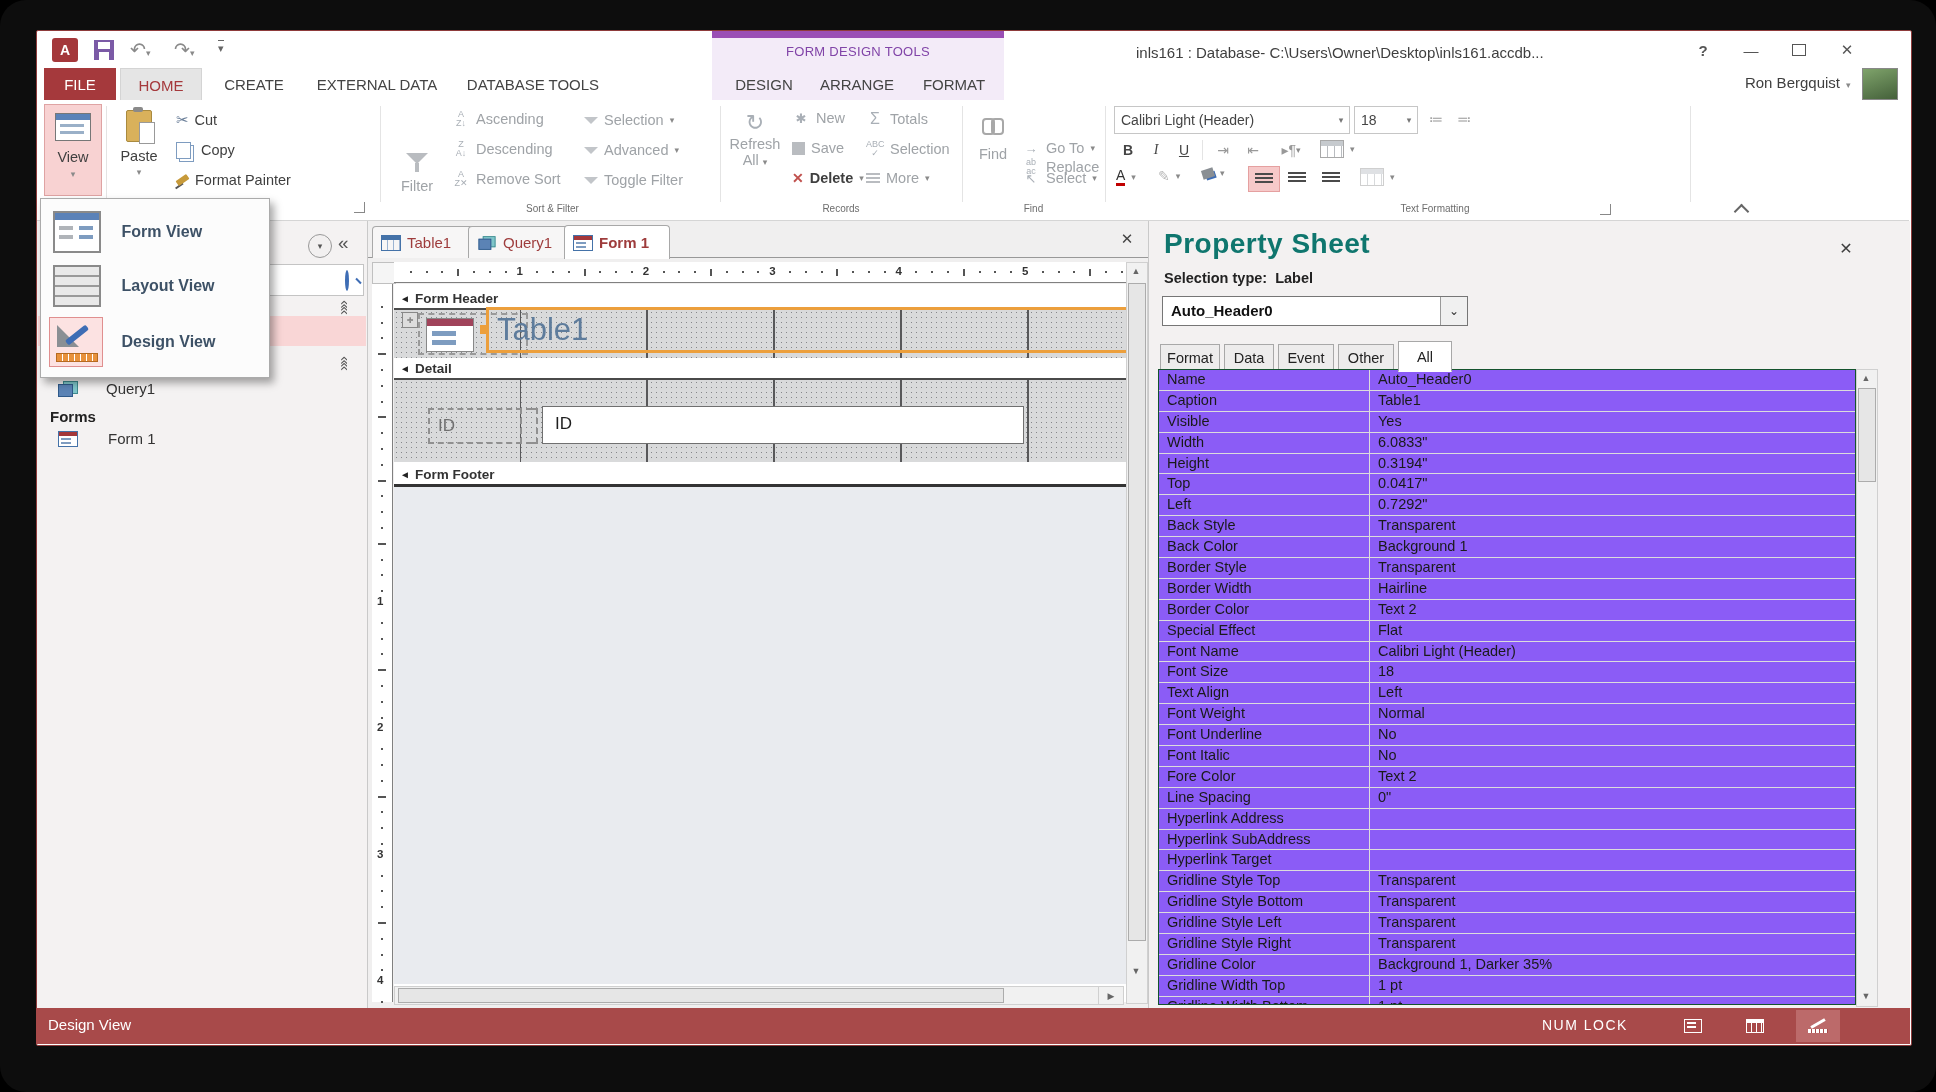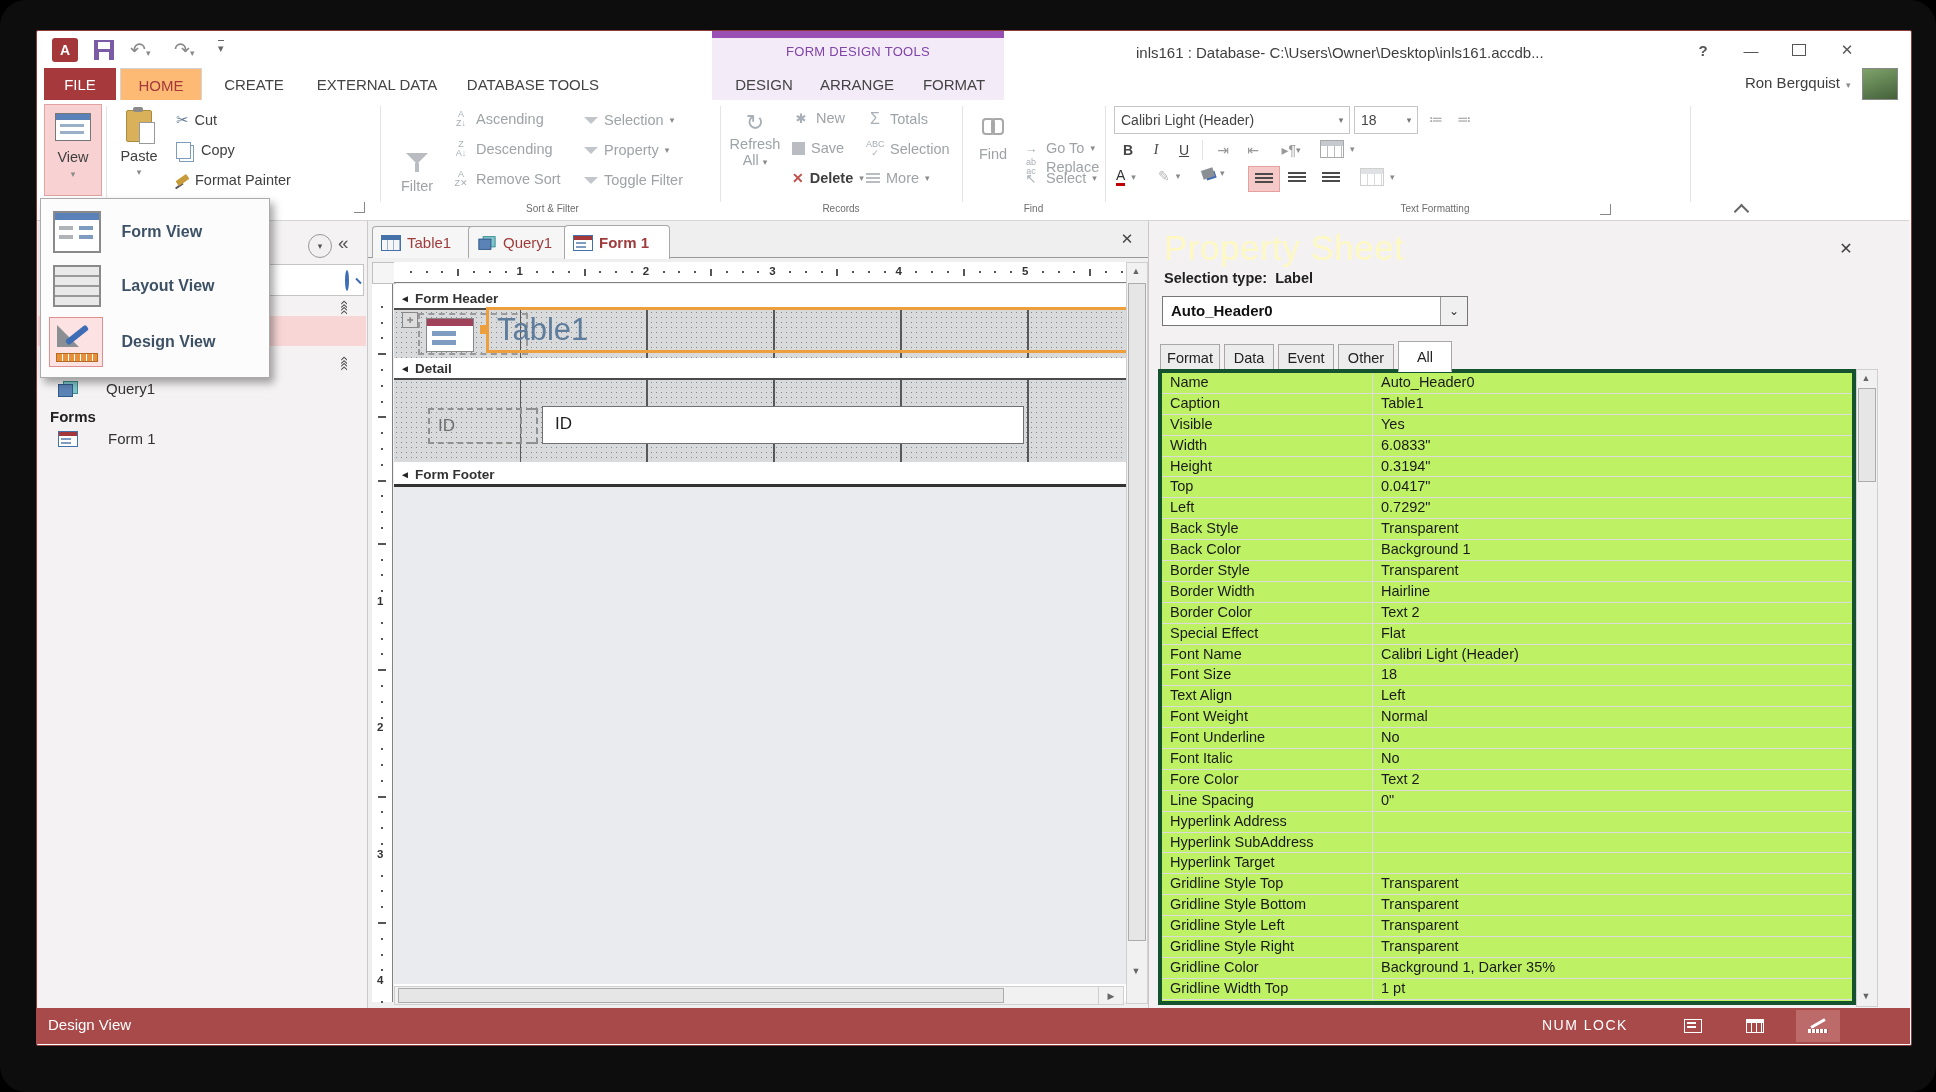--- a/index.html
+++ b/index.html
@@ -5,21 +5,21 @@
   html,body{margin:0;padding:0;background:#000;}
   .screen{position:relative;width:1936px;height:1092px;background:#0d0d0d;border-radius:26px;overflow:hidden;font-family:"Liberation Sans",sans-serif;}
   .abs{position:absolute;}
   .txt{white-space:nowrap;}
   .window{background:#fff;border:1px solid #8e3b3b;border-radius:2px;}
   .ctr{display:flex;align-items:center;justify-content:center;}
   .rowflex{display:flex;align-items:center;gap:6px;}
   
   .tabtxt{font-size:15px;color:#444;display:flex;align-items:center;justify-content:center;height:100%;}
   .filetab{background:#a5393c;color:#fff;font-size:15px;}
-  .hometab{background:#fdba74;border:1px solid #d4d4d4;border-bottom:none;color:#a5393c;}
+  .hometab{background:#e5e5e5;border:1px solid #d4d4d4;border-bottom:none;color:#a5393c;}
   .ctxbg{background:#f3ebf8;}
   .ctxstrip{background:#9a4fb5;}
   .ctxlabel{color:#8144a8;font-size:13px;letter-spacing:.3px;}
   .winbtn{color:#555;font-size:15px;}
   
   .ribbon{background:#fff;border-bottom:1px solid #d5d5d5;}
   .gsep{width:1px;background:#e4e4e4;}
   .gl{font-size:10px;color:#6d6d6d;text-align:center;}
   .bigbtn{display:flex;flex-direction:column;align-items:center;font-size:14.5px;color:#9fa3a7;}
   .rlabel{font-size:14.5px;}
@@ -88,28 +88,28 @@
   .secbar{background:#fff;border-bottom:2px solid #4a4a4a;display:flex;align-items:center;font-size:13.5px;font-weight:bold;color:#333;}
   .secbar .arr{font-size:10px;margin:0 5px 0 6px;color:#222;}
   .gridbg{background-color:#d9dadb;background-image:repeating-linear-gradient(90deg,transparent 0 125.5px,#58585a 125.5px 126.9px),radial-gradient(circle,#85878a 0.9px,transparent 1px);background-size:auto,5px 5px;}
   .footerarea{background:#e9ebef;}
   .orangesel{border:3px solid #ec9f3c;}
   .scrolltrack{background:#f1f1f1;border:1px solid #d0d0d0;}
   .scrollthumb{background:#e6e6e6;border:1px solid #acacac;}
   .scrollarr{color:#666;font-size:9px;}
   
   .ps{background:#f3f1f1;border-left:1px solid #c9c9c9;}
-  .pstitle{font-size:35px;font-weight:400;color:#fef9c3;letter-spacing:.5px;}
+  .pstitle{font-size:28px;font-weight:700;color:#0f766e;letter-spacing:.5px;}
   .pssel{font-size:14.5px;font-weight:bold;color:#222;}
   .pscombo{background:#fff;border:1px solid #767676;display:flex;}
   .pscombo .v{flex:1;font-size:15px;font-weight:bold;color:#111;padding:5px 0 0 8px;}
   .pscombo .b{width:26px;border-left:1px solid #999;background:#f0f0f0;display:flex;align-items:center;justify-content:center;color:#333;font-size:12px;}
   .pstab{border:1px solid #a8a8a8;background:#edecec;font-size:14.5px;color:#222;display:flex;align-items:center;justify-content:center;}
   .pstab.active{background:#fff;border-bottom:1px solid #fff;}
-  .psgrid{background:#bef264;border:4px solid #14532d;overflow:hidden;}
+  .psgrid{background:#8b5cf6;border:1px solid #14532d;overflow:hidden;}
   .ps-row{display:flex;height:19.9px;border-bottom:1px solid #dcdcdc;}
   .ps-cell{font-size:14.5px;color:#1a1a1a;padding:1px 0 0 8px;overflow:hidden;white-space:nowrap;}
   .ps-cell.name{width:202px;border-right:1px solid #dcdcdc;}
   .ps-cell.val{flex:1;}
   
   .statusbar{background:#a84a4a;color:#fff;}
   .stico{border:1.5px solid #fff;width:16px;height:12px;position:relative;}
   .stico.f::after{content:"";position:absolute;left:2px;top:2px;width:9px;height:2px;background:#fff;box-shadow:0 4px 0 #fff;}
   .stico.l{background:linear-gradient(#fff 0 3px,transparent 3px),repeating-linear-gradient(90deg,transparent 0 4px,#fff 4px 5px);}
   .stico.d{border:none;width:20px;height:14px;}
@@ -206,21 +206,21 @@
     <span class="txt-ico">A<br>Z✕</span>
     <span class="rlabel dis">Remove Sort</span>
   </div>
   <div class="abs rowflex" style="left:584px;top:112px;">
     <span class="funnel-s"></span>
     <span class="rlabel dis">Selection</span>
     <span class="caret">▾</span>
   </div>
   <div class="abs rowflex" style="left:584px;top:142px;">
     <span class="funnel-s"></span>
-    <span class="rlabel dis">Property</span>
+    <span class="rlabel dis">Advanced</span>
     <span class="caret">▾</span>
   </div>
   <div class="abs rowflex" style="left:584px;top:172px;">
     <span class="funnel-s"></span>
     <span class="rlabel dis">Toggle Filter</span>
   </div>
   <div class="abs gl" style="left:385px;top:203px;width:335px;">Sort &amp; Filter</div>
 
   <div class="abs bigbtn" style="left:728px;top:106px;width:54px;height:88px;justify-content:flex-start;padding-top:4px;box-sizing:border-box;">
     <span style="font-size:22px;color:#a9afb6;">↻</span>

